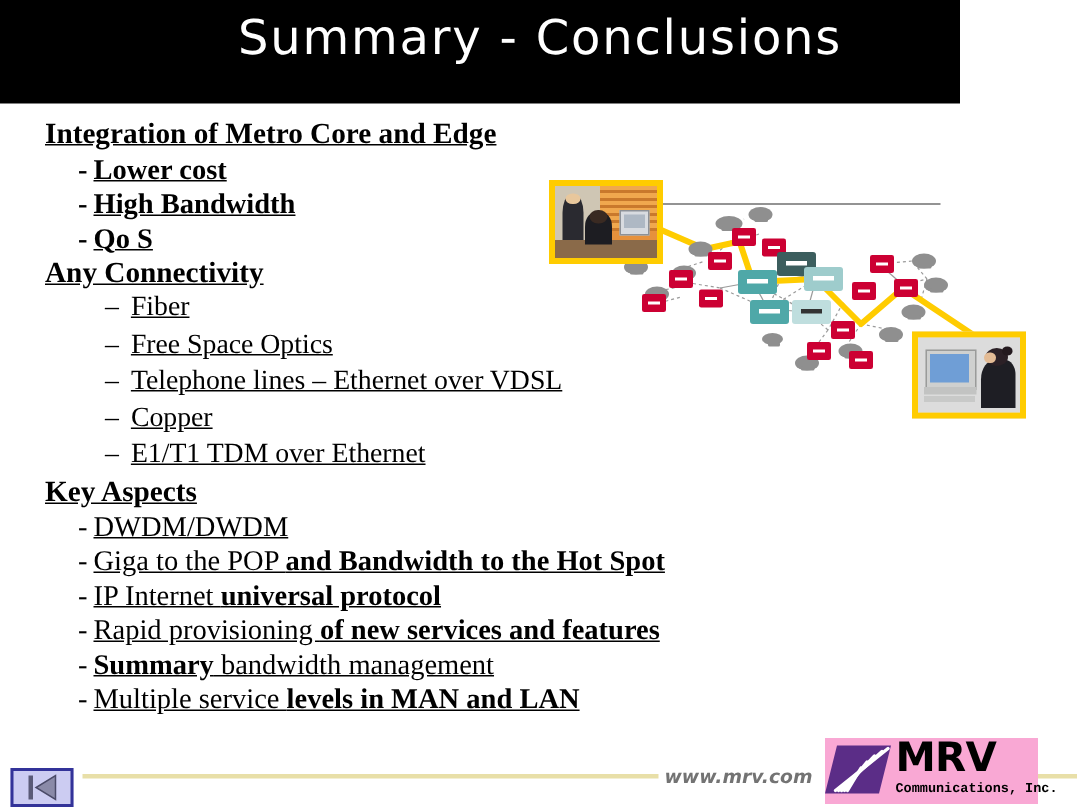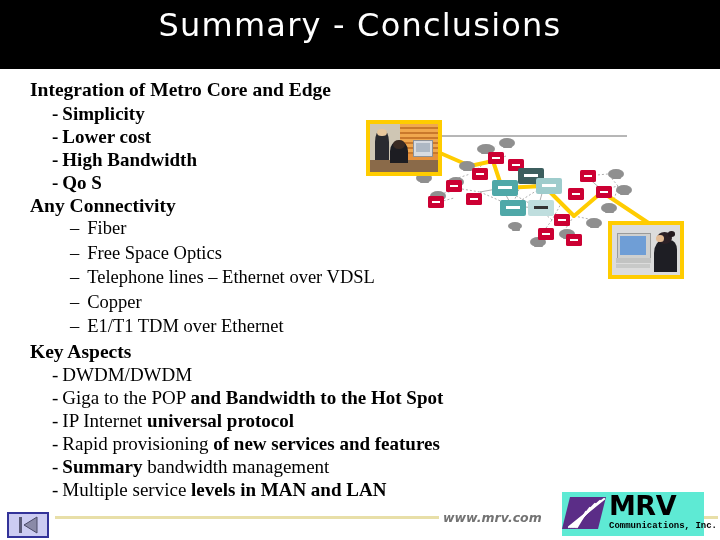--- a/index.html
+++ b/index.html
@@ -19,21 +19,21 @@
     width: 720px;
     height: 540px;
     background: #ffffff;
     overflow: hidden;
   }
 
   
   #title-bar {
     position: absolute;
     left: 0; top: 0;
-    width: 720px;
+    width: 640px;
     height: 69px;
     background: #000000;
   }
   #title-text {
     position: absolute;
     left: 0;
     top: 6px;
     width: 720px;
     text-align: center;
     color: #ffffff;
@@ -44,20 +44,21 @@
     white-space: nowrap;
   }
 
   
   #body-text {
     position: absolute;
     left: 30px;
     top: 80px;
     width: 470px;
     color: #000000;
+    text-decoration: underline;
   }
   .line {
     white-space: nowrap;
     line-height: 1.0;
   }
   .lvl1 {
     font-size: 19.5px;
     font-weight: bold;
     margin: 0 0 4px 0;
     padding-left: 0px;
@@ -183,25 +184,25 @@
     width: 42px;
     height: 26px;
     background: #CCCCF2;
     border: 2px solid #333399;
     box-sizing: border-box;
   }
 
   
   #mrv-logo {
     position: absolute;
-    left: 562px;
+    left: 550px;
     top: 492px;
     width: 142px;
     height: 44px;
-    background: #5eead4;
+    background: #f9a8d4;
   }
   #mrv-mark { position: absolute; left: 0; top: 2px; width: 44px; height: 38px; }
   #mrv-word {
     position: absolute;
     left: 47px;
     top: 0px;
     font-family: "DejaVu Sans", "Liberation Sans", sans-serif;
     font-size: 27px;
     font-weight: bold;
     letter-spacing: -0.5px;
@@ -225,21 +226,20 @@
 <div id="slide">
 
   <div id="title-bar">
     <div id="title-text">Summary - Conclusions</div>
   </div>
 
   <div id="body-text">
 
     <div class="line lvl1">Integration of Metro Core and Edge</div>
 
-    <div class="line lvl2 bold"><span class="dash">-</span><span>Simplicity</span></div>
 
     <div class="line lvl2 bold"><span class="dash">-</span><span>Lower cost</span></div>
 
     <div class="line lvl2 bold"><span class="dash">-</span><span>High Bandwidth</span></div>
 
     <div class="line lvl2 bold"><span class="dash">-</span><span>Qo S</span></div>
 
     <div class="line lvl1">Any Connectivity</div>
 
     <div class="line lvl3"><span class="dash">–</span><span>Fiber</span></div>

